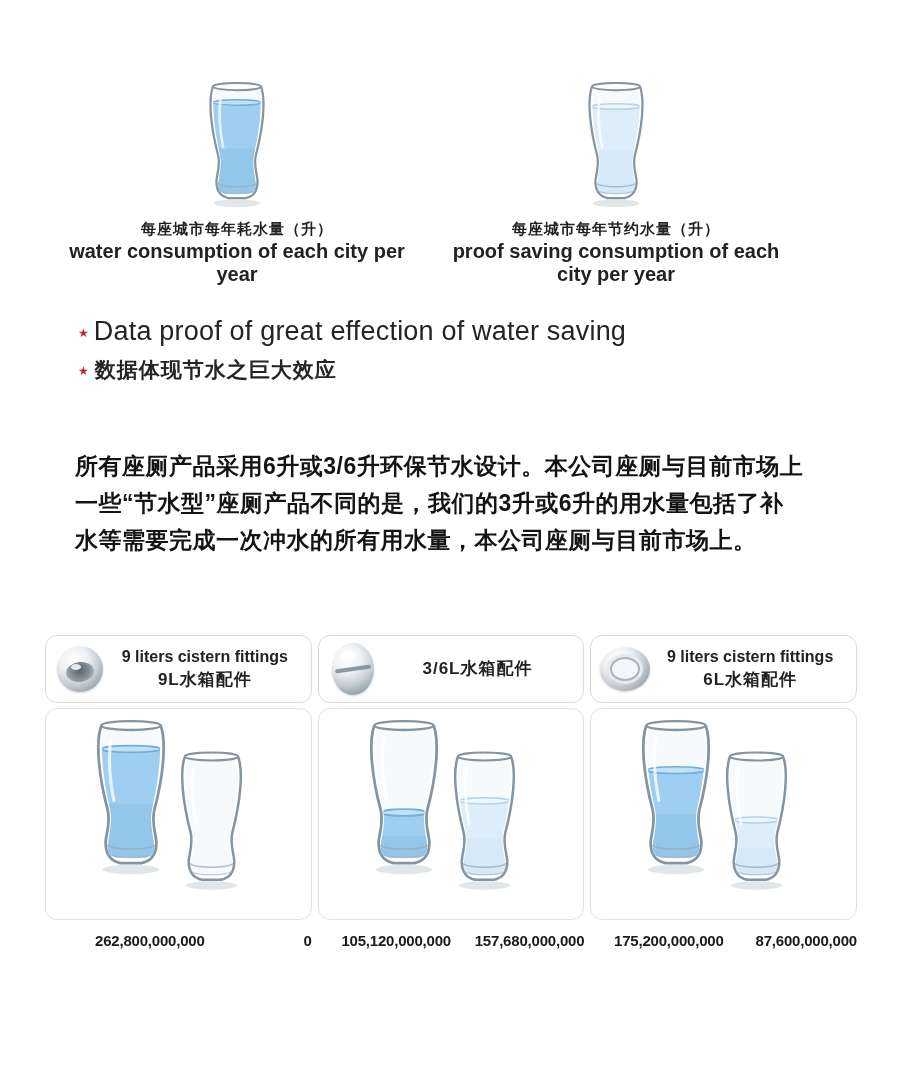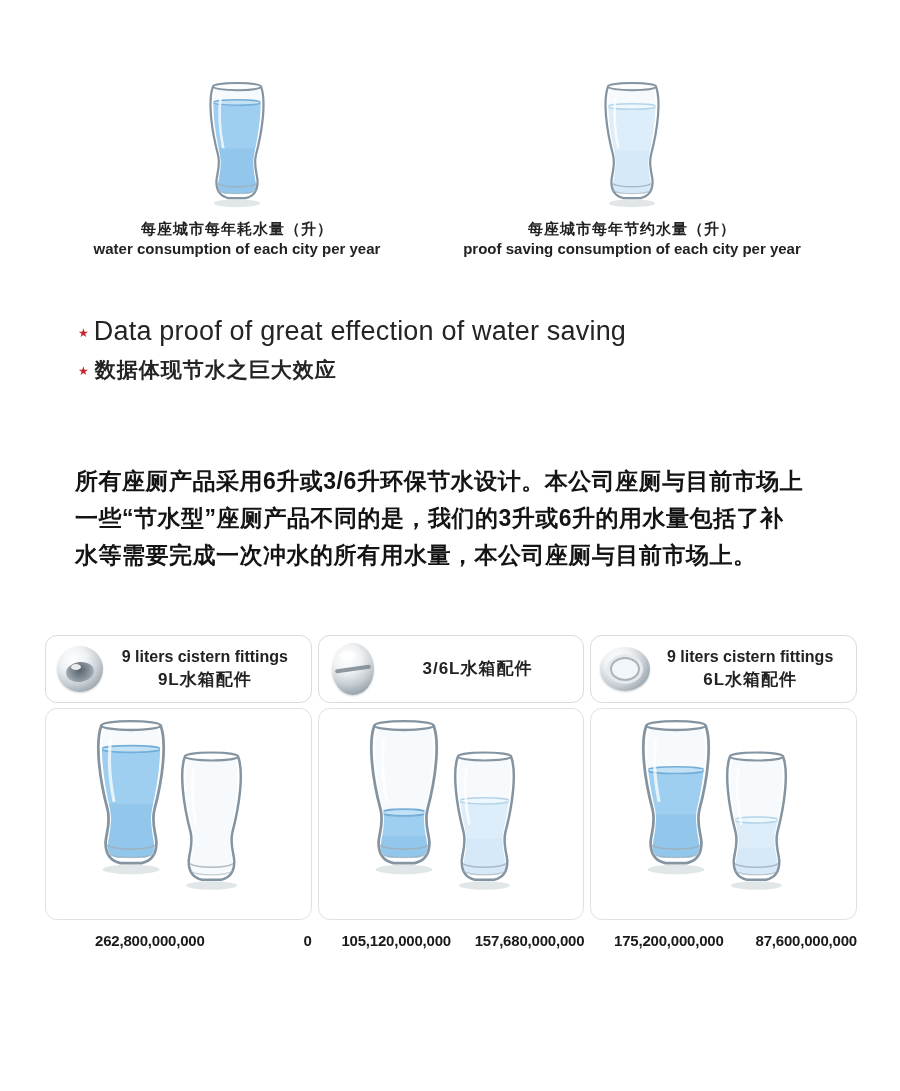--- a/index.html
+++ b/index.html
@@ -4,30 +4,30 @@
 <style>
   html,body{margin:0;padding:0;background:#ffffff;}
   .page{
     position:relative;width:900px;height:1060px;background:#ffffff;overflow:hidden;
     font-family:"Liberation Sans","DejaVu Sans",sans-serif;color:#1c1c1c;
   }
   
   .hero-item{position:absolute;width:360px;text-align:center;}
   .hero-item .glass-wrap{display:inline-block;width:86px;height:133px;}
   .hero-caption-zh{margin-top:5px;font-size:15px;font-weight:700;letter-spacing:1px;color:#222;}
-  .hero-caption-en{margin-top:1px;font-size:15px;font-weight:700;color:#222;}
+  .hero-caption-en{margin-top:1px;font-size:20px;font-weight:700;color:#222;}
   
   .headline{position:absolute;left:78px;top:316px;}
   .headline-row{display:flex;align-items:center;}
   .star{color:#c8242f;font-size:12px;margin-right:5px;line-height:1;position:relative;top:1px;}
   .title-en{font-size:27px;font-weight:400;color:#242424;letter-spacing:0.2px;}
   .subtitle-zh{font-size:21px;font-weight:700;color:#242424;letter-spacing:1px;margin-top:9px;}
   
   .paragraph{position:absolute;left:75px;top:448px;width:790px;font-size:23px;font-weight:700;
-             line-height:37px;color:#141414;letter-spacing:0.5px;margin-top:15px;}
+             line-height:37px;color:#141414;letter-spacing:0.5px;}
   
   .columns{position:absolute;left:45px;top:635px;width:812px;display:grid;
            grid-template-columns:1fr 1fr 1fr;column-gap:6px;}
   .col-header{height:66px;border:1.5px solid #dadada;border-radius:12px;background:#fff;
               display:flex;align-items:center;padding:0 6px 0 9px;margin-bottom:5px;}
   .icon-box{width:50px;height:56px;display:flex;align-items:center;justify-content:center;flex:0 0 auto;}
   .header-text{flex:1;text-align:center;line-height:1.4;}
   .col-title-en{font-size:16px;font-weight:700;color:#222;}
   .col-title-zh{font-size:17px;font-weight:700;color:#222;letter-spacing:1px;}
   .col-body{height:210px;border:1.5px solid #e1e1e1;border-radius:12px;background:#fff;position:relative;}
@@ -74,21 +74,21 @@
           <path d="M22,10 C16,26 20,60 28,90 C31,103 26,113 26,121 C26,132 31,138 40,140 L60,140 C69,138 74,132 74,121 C74,113 69,103 72,90 C80,60 84,26 78,10" fill="none" stroke="#8494a1" stroke-width="2.6" stroke-linecap="round"></path>
           <ellipse cx="50" cy="10" rx="28" ry="4.2" fill="none" stroke="#8494a1" stroke-width="2.2"></ellipse>
           <path d="M27,123 C34,128 66,128 73,123" fill="none" stroke="#9fadb8" stroke-width="1.6" opacity="0.8"></path>
           <path d="M28,131 C35,136 65,136 72,131" fill="none" stroke="#9fadb8" stroke-width="1.4" opacity="0.6"></path>
           <path d="M31,22 C28,42 30,62 34,82" stroke="#ffffff" stroke-width="3" opacity="0.75" fill="none"></path>
         </svg></div>
     <div class="hero-caption-zh">每座城市每年耗水量（升）</div>
     <div class="hero-caption-en">water consumption of each city per year</div>
   </div>
 
-  <div class="hero-item" style="left:452px;top:78px;">
+  <div class="hero-item" style="left:436px;top:78px;">
     <div class="glass-wrap"><svg viewBox="0 0 100 155" width="100%" height="100%" xmlns="http://www.w3.org/2000/svg">
           <defs>
             <clipPath id="gc2">
               <path d="M25,12 C20,26 23,58 30,88 C33,102 29,114 28,124 C28,131 32,134 38,135 L62,135 C68,134 72,131 72,124 C71,114 67,102 70,88 C77,58 80,26 75,12 Z"></path>
             </clipPath>
           </defs>
           <ellipse cx="50" cy="146" rx="27" ry="4.5" fill="#aab6bf" opacity="0.35"></ellipse>
           <path d="M25,12 C20,26 23,58 30,88 C33,102 29,114 28,124 C28,131 32,134 38,135 L62,135 C68,134 72,131 72,124 C71,114 67,102 70,88 C77,58 80,26 75,12 Z" fill="#f7fafc"></path>
           <g clip-path="url(#gc2)">
             <rect x="15" y="33.2" width="70" height="102.8" fill="#ddeefa"></rect>

